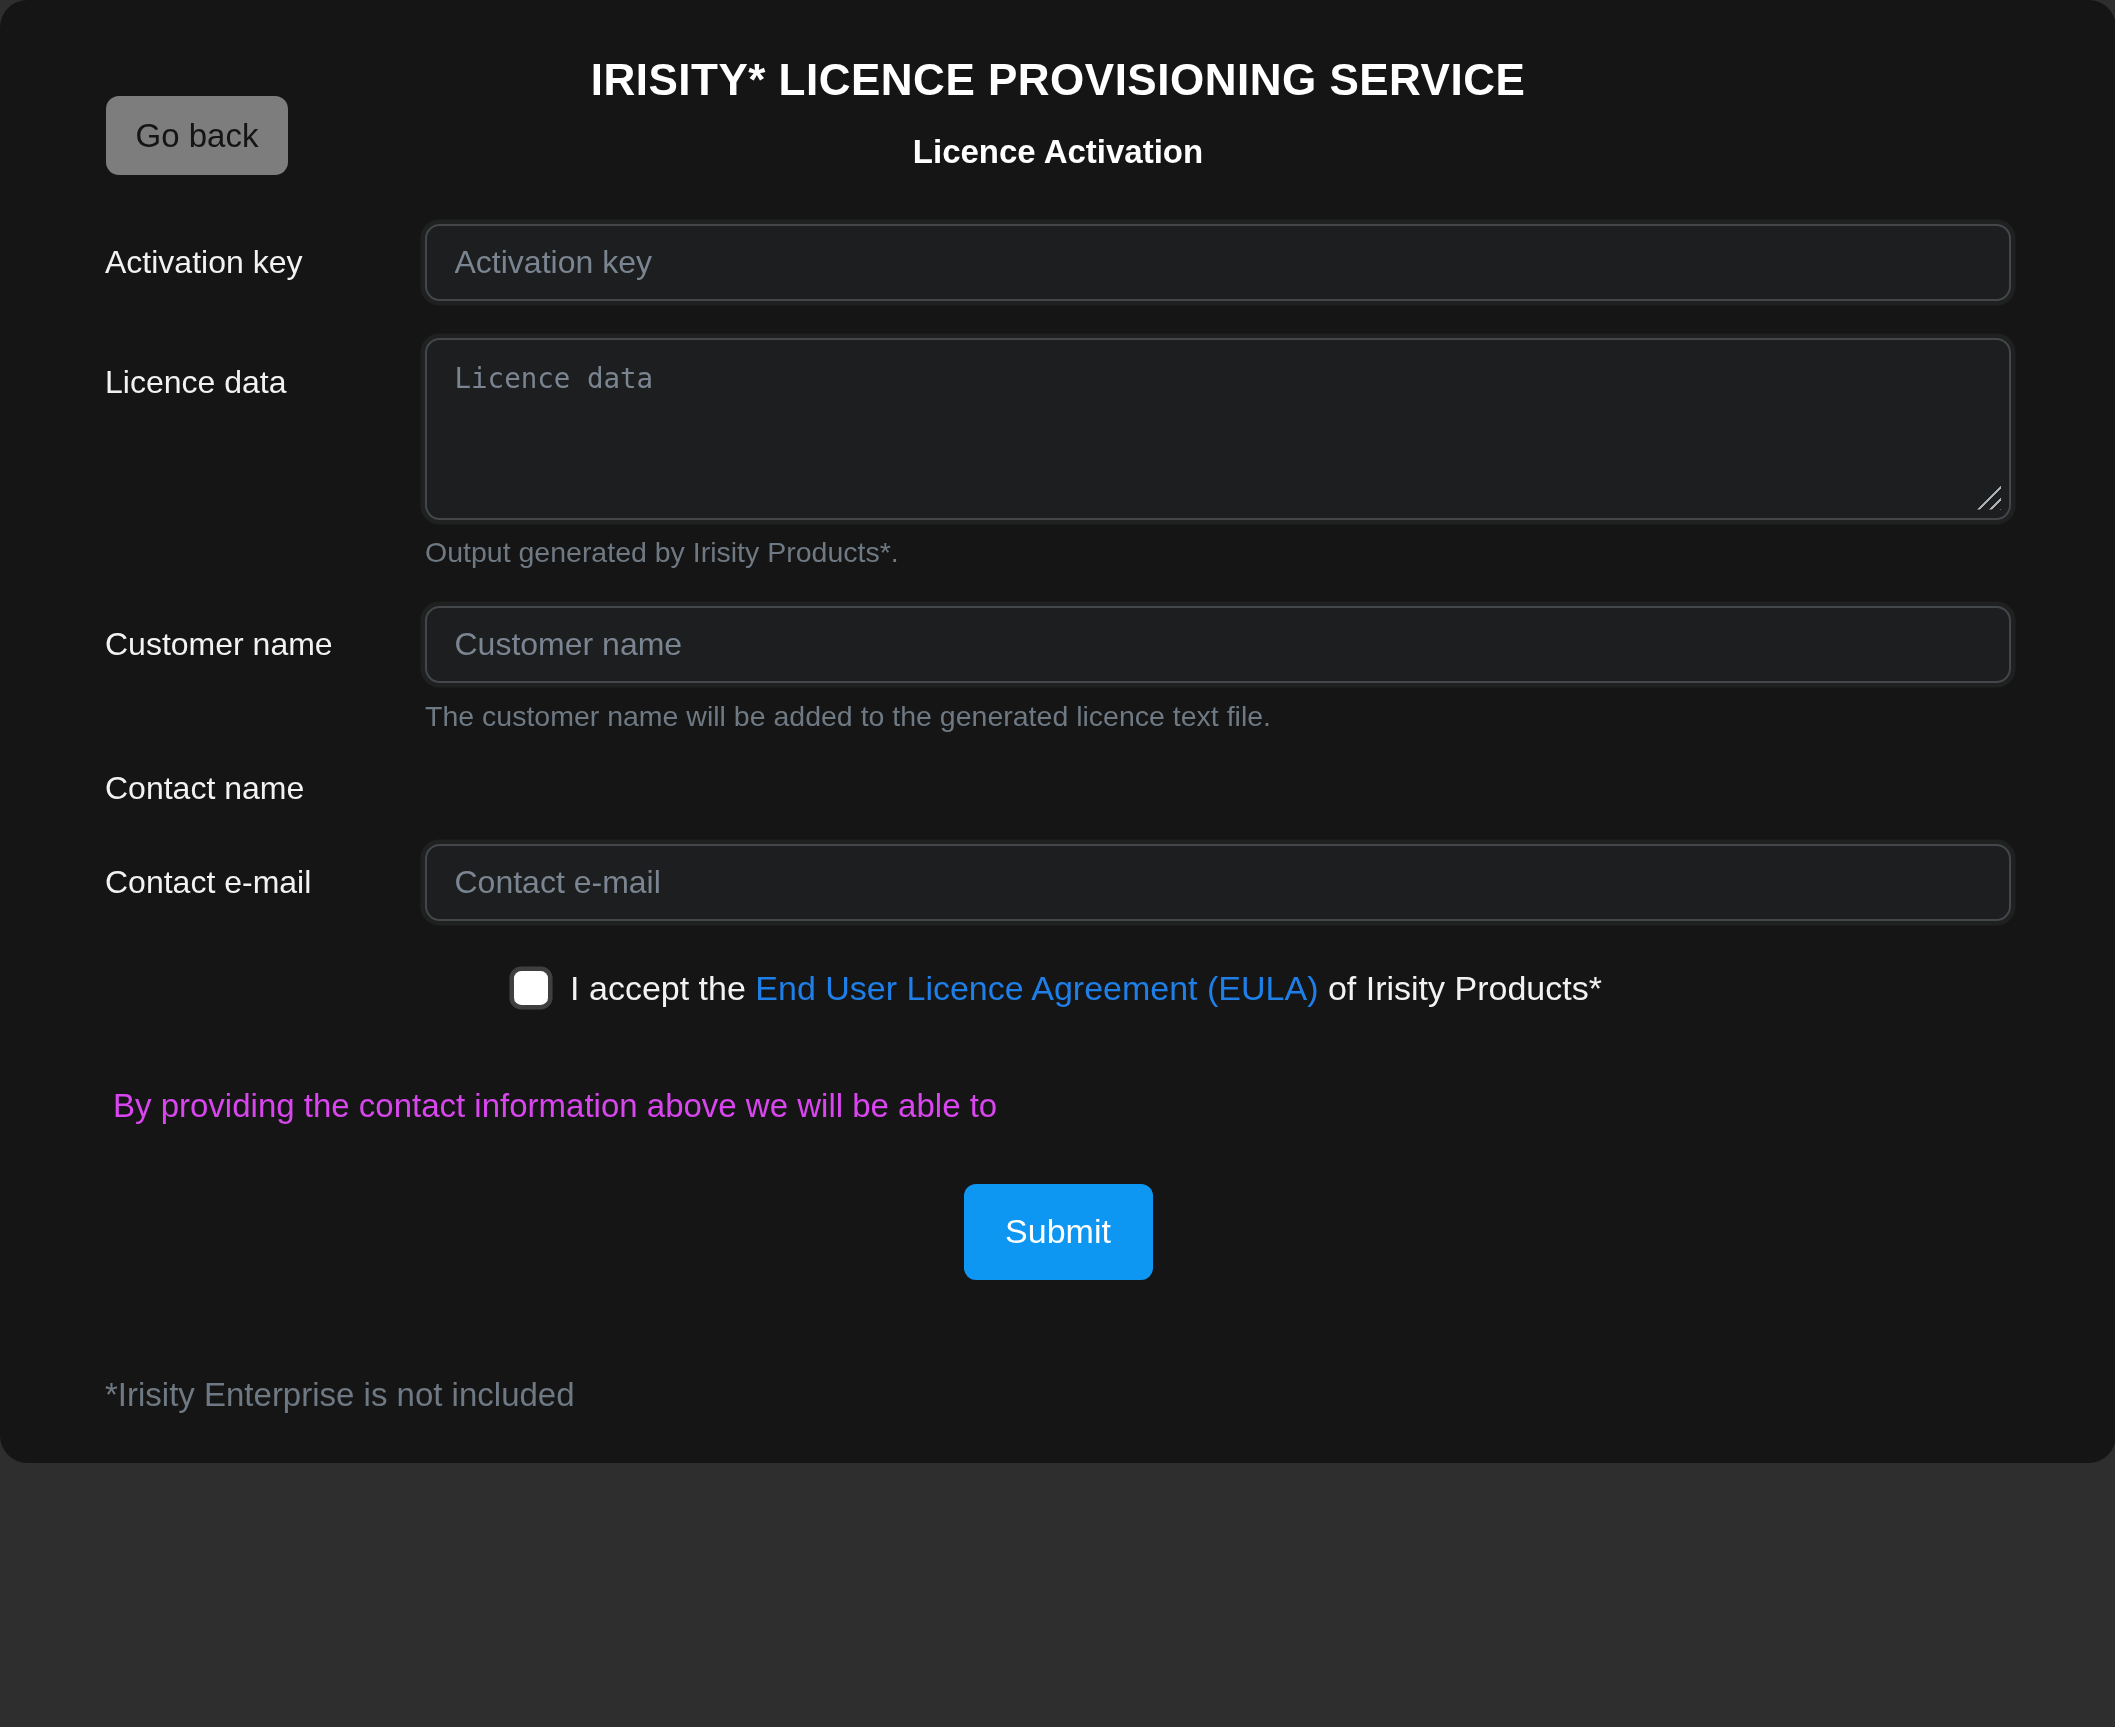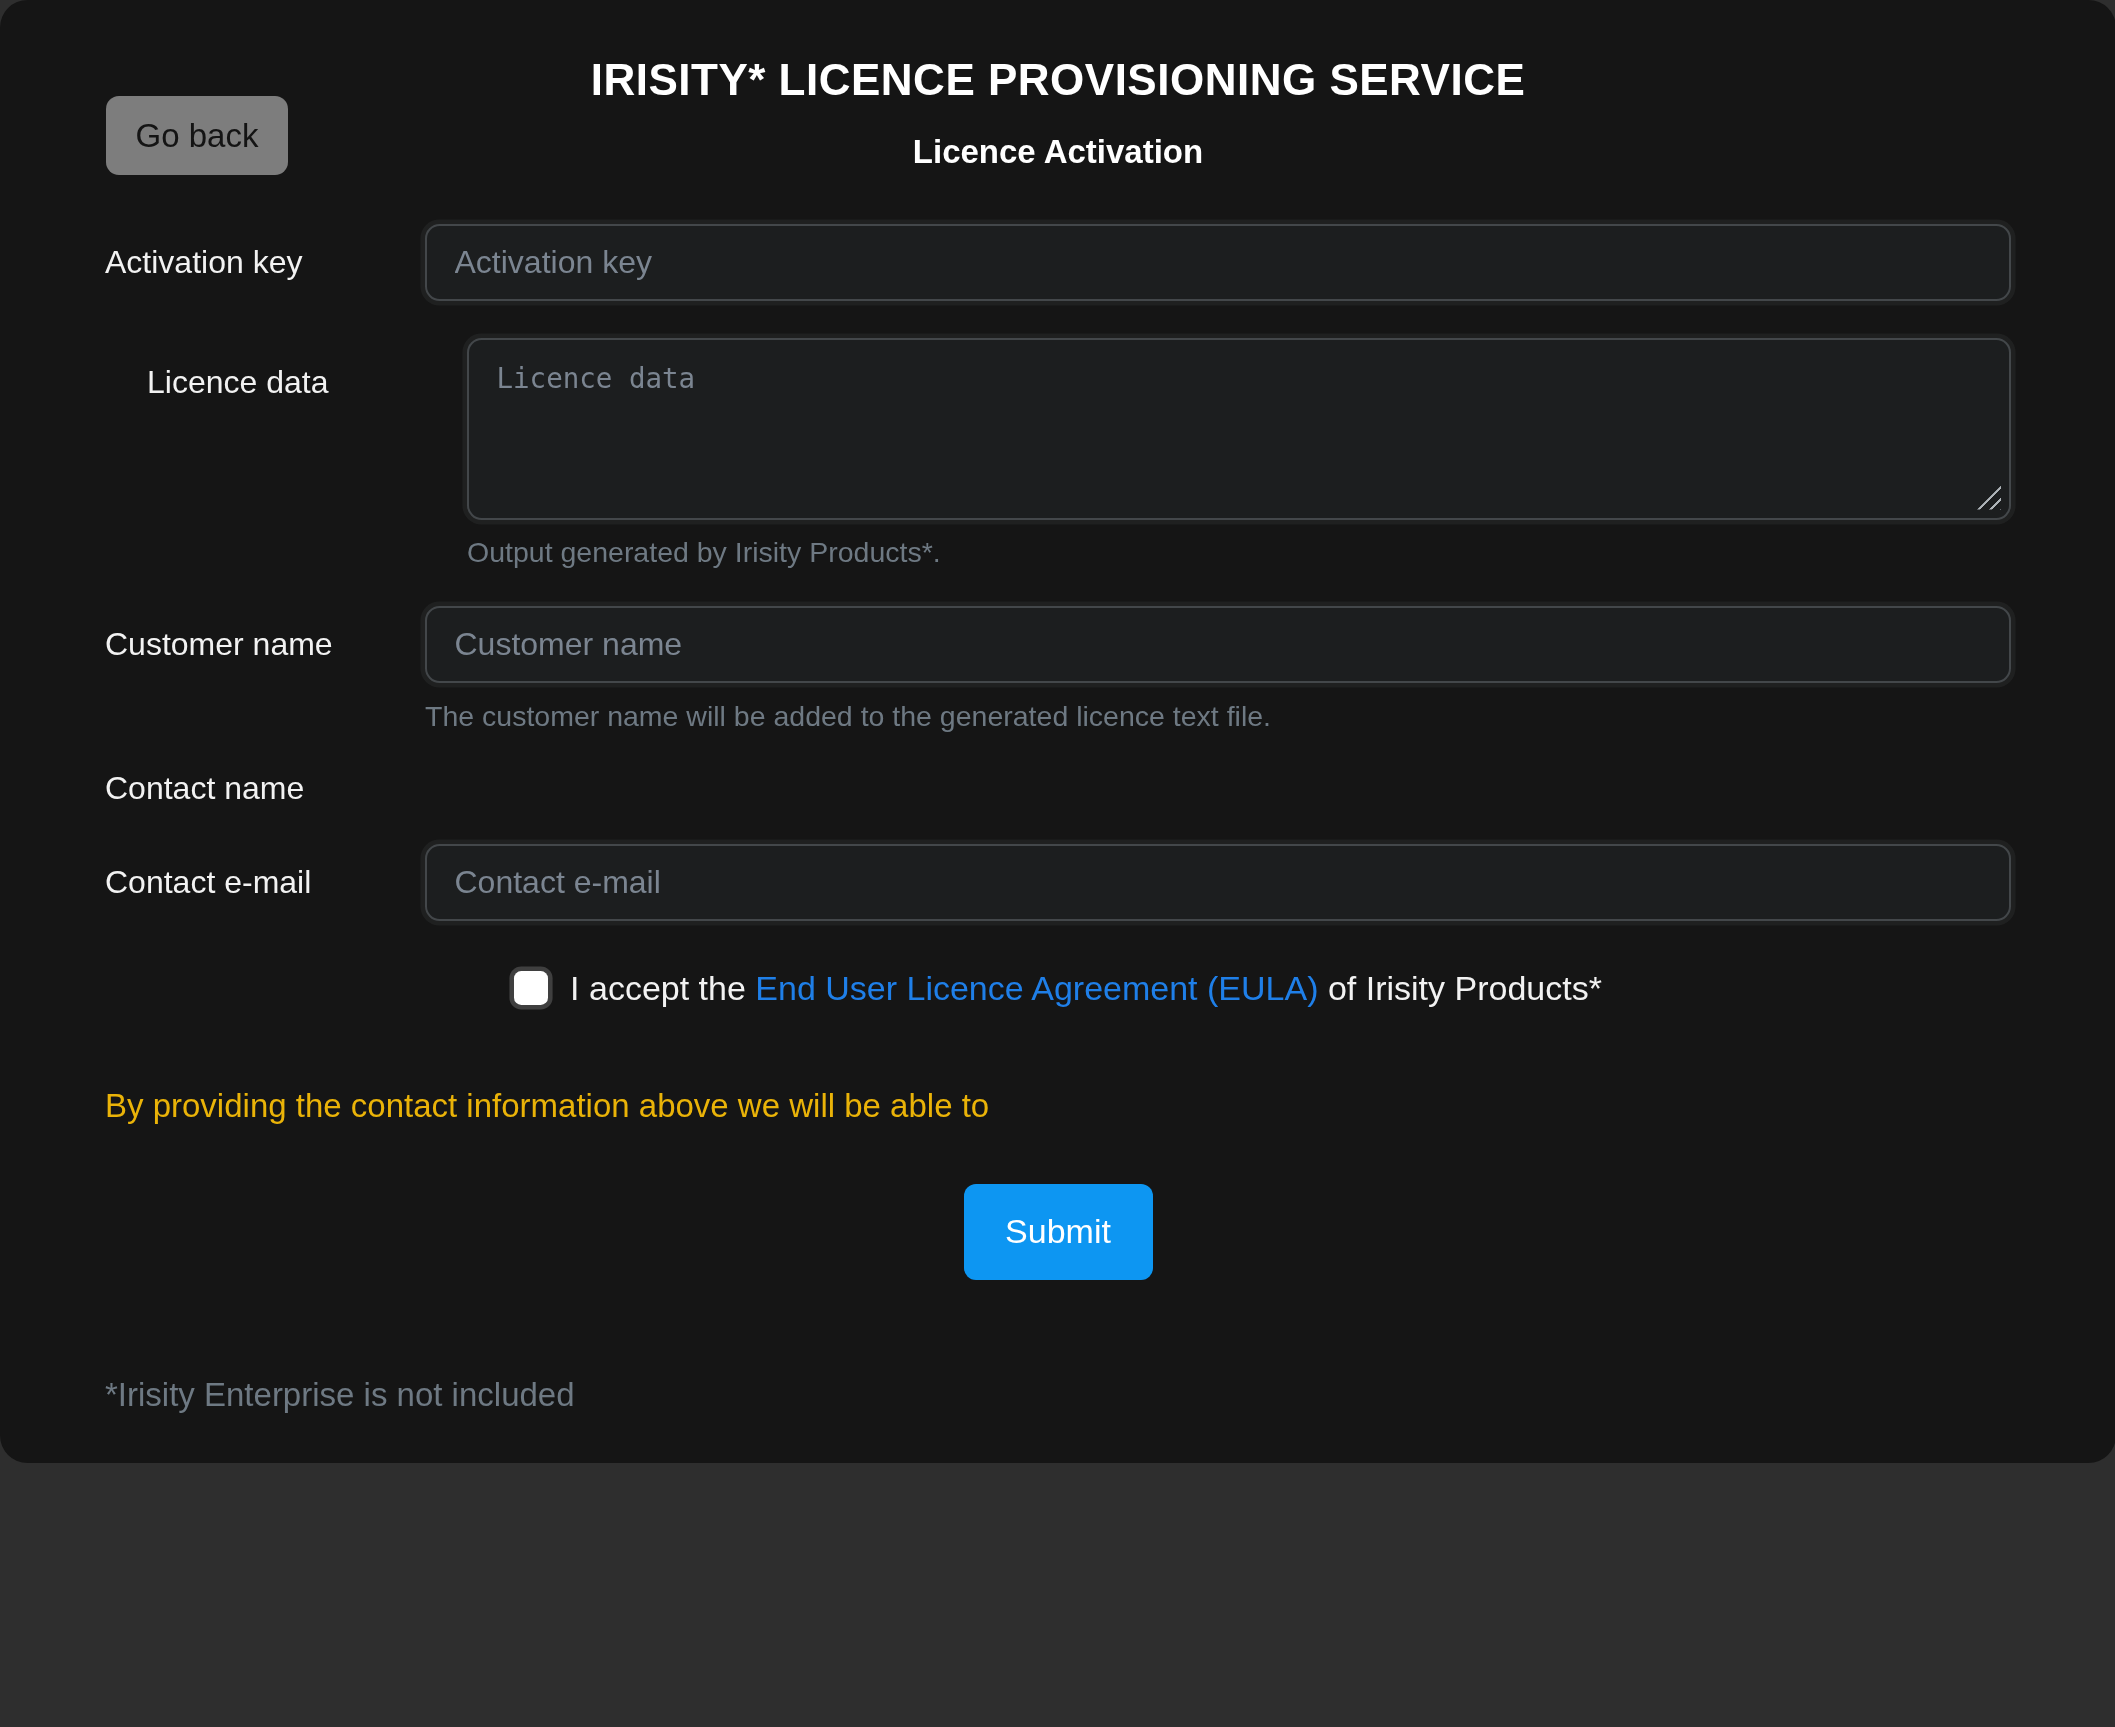--- a/index.html
+++ b/index.html
@@ -35,21 +35,21 @@
   .page-subtitle{margin:27.5px 0 0;font-size:33px;font-weight:bold;color:#fff;}
 
   
   .form{margin-top:53px;}
   .row{
     display:grid;
     grid-template-columns:320px 1fr;
     align-items:center;
     margin-bottom:37px;
   }
-  .row.align-top{align-items:start;margin-left:42px;}
+  .row.align-top{align-items:start;}
   .row.align-top .field-label{padding-top:26px;}
   .field-label{font-size:32px;color:#f2f2f2;}
   .text-input,.text-area{
     box-sizing:border-box;
     width:100%;
     background:#1c1e1f;
     border:2.8px solid #43474a;
     border-radius:14.7px;
     box-shadow:0 0 0 4.6px rgba(130,135,140,.10);
     color:#dfe3e6;
@@ -98,21 +98,21 @@
     margin:0 22px 0 0;
     background:#fff;
     border:none;border-radius:7.3px;
     box-shadow:0 0 0 4.6px rgba(255,255,255,.18);
     cursor:pointer;
     flex:0 0 auto;
   }
   .eula-link{color:var(--link-blue);text-decoration:none;cursor:pointer;}
 
   
-  .info-intro{margin:79px 0 0;font-size:33px;color:#eab308;}
+  .info-intro{margin:79px 8px 0;font-size:33px;color:#d946ef;}
   .info-list{
     margin:39px 0 0;
     padding-left:83px;
     color:#6e7983;
   }
   .info-list li{
     font-size:33px;
     margin-bottom:18.4px;
     color:#6e7983;
   }

